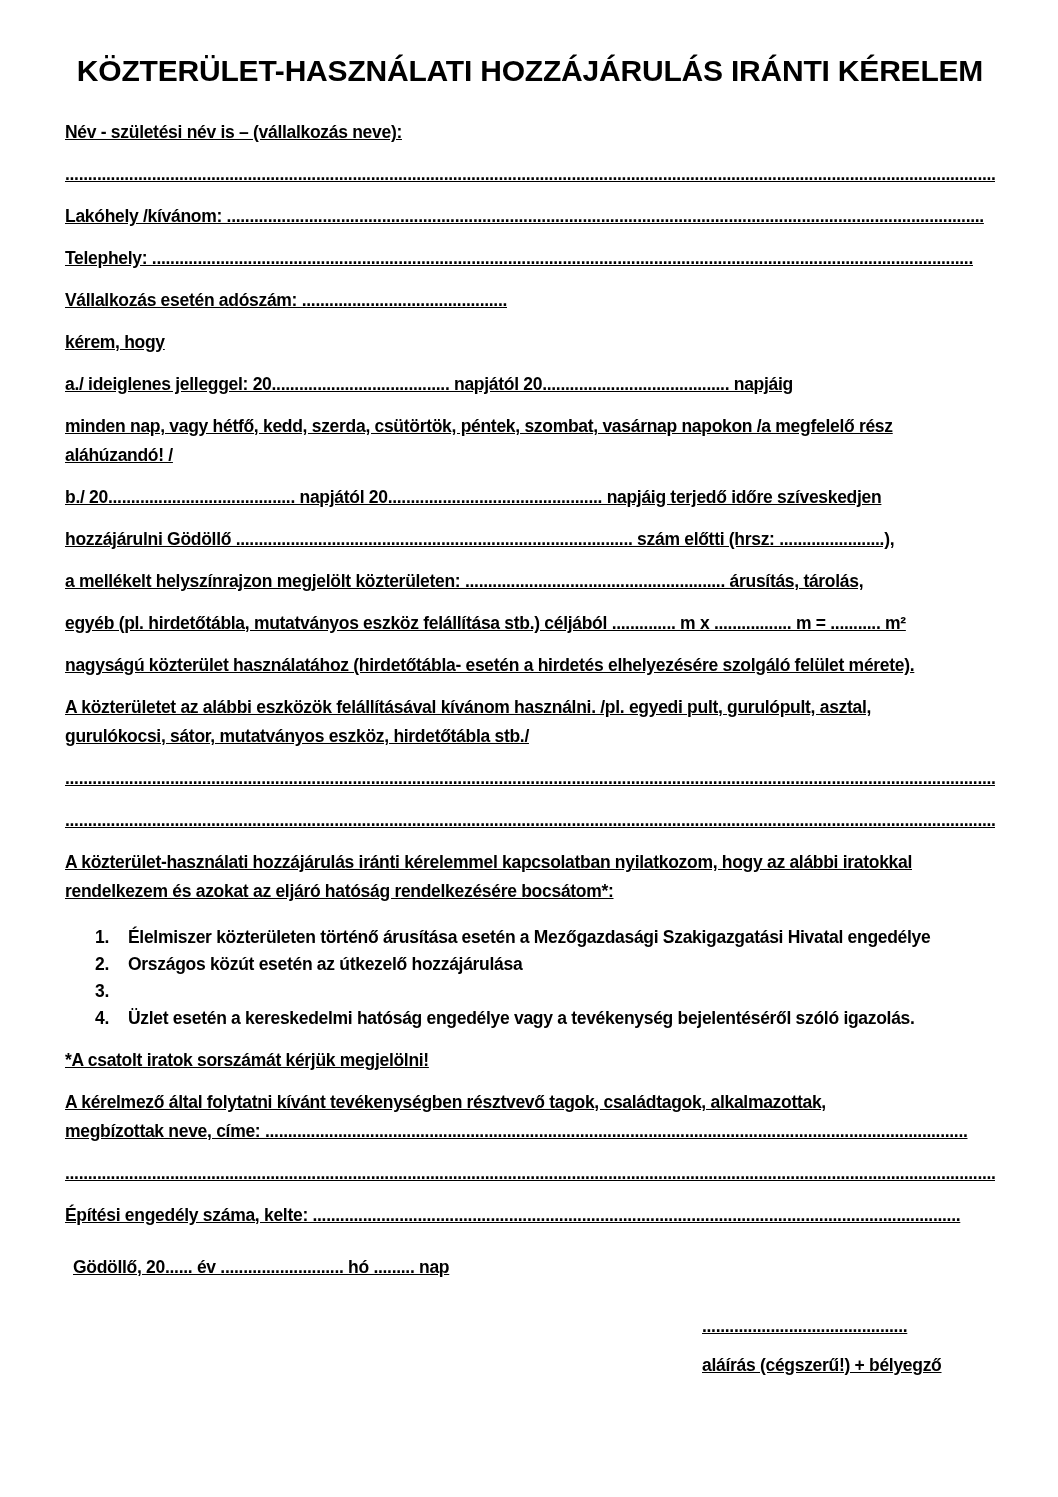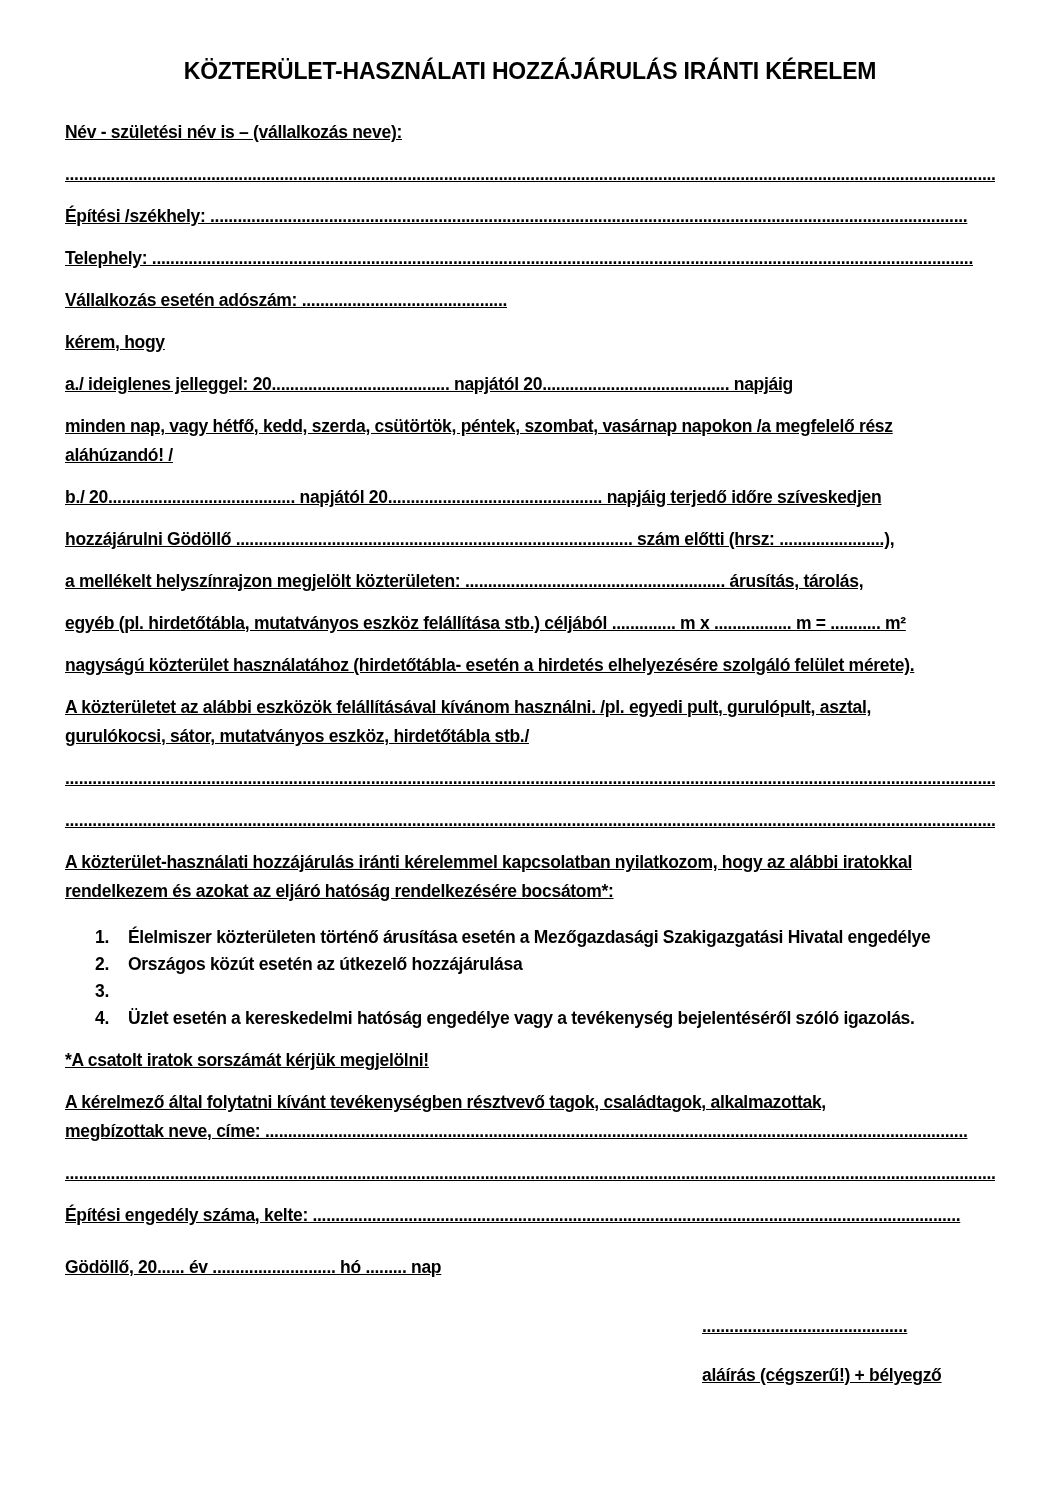--- a/index.html
+++ b/index.html
@@ -14,21 +14,21 @@
     font-size: 17.5px;
     letter-spacing: -0.3px;
     overflow: hidden;
   }
   .page {
     width: 1058px;
     height: 1497px;
     padding: 56px 63px 0 65px;
   }
   .title {
-    font-size: 23px;
+    font-size: 30px;
     line-height: 30px;
     text-align: center;
     letter-spacing: -0.2px;
     margin: 0 0 32px 0;
   }
   .ln {
     line-height: 29px;
     white-space: nowrap;
     overflow: hidden;
     text-decoration: underline;
@@ -39,37 +39,37 @@
     padding-left: 30px;
     margin: 18px 0 14px 0;
   }
   .li {
     display: flex;
     line-height: 27px;
     white-space: nowrap;
     overflow: hidden;
   }
   .li .num { width: 33px; flex: 0 0 33px; }
-  .date-line { margin-top: 23px; }
+  .date-line { margin-top: 23px; margin-left: 8px; }
   .sig {
     margin-top: 30px;
     margin-left: 637px;
   }
-  .sig-label { margin-top: 20px; }
+  .sig-label { margin-top: 10px; }
 </style>
 </head>
 <body>
 
 <div class="page">
 
   <div class="title">KÖZTERÜLET-HASZNÁLATI HOZZÁJÁRULÁS IRÁNTI KÉRELEM</div>
 
   <div class="ln p">Név - születési név is – (vállalkozás neve):</div>
   <div class="ln p">..........................................................................................................................................................................................................................</div>
-  <div class="ln p">Építési /székhely: ......................................................................................................................................................................</div>
+  <div class="ln p">Lakóhely /kívánom: ......................................................................................................................................................................</div>
   <div class="ln p">Telephely: ....................................................................................................................................................................................</div>
   <div class="ln p">Vállalkozás esetén adószám: .............................................</div>
   <div class="ln p">kérem, hogy</div>
   <div class="ln p">a./ ideiglenes jelleggel: 20....................................... napjától 20......................................... napjáig</div>
   <div class="ln">minden nap, vagy hétfő, kedd, szerda, csütörtök, péntek, szombat, vasárnap napokon /a megfelelő rész</div>
   <div class="ln p">aláhúzandó! /</div>
   <div class="ln p">b./ 20......................................... napjától 20............................................... napjáig terjedő időre szíveskedjen</div>
   <div class="ln p">hozzájárulni Gödöllő ....................................................................................... szám előtti (hrsz: .......................),</div>
   <div class="ln p">a mellékelt helyszínrajzon megjelölt közterületen: ......................................................... árusítás, tárolás,</div>
   <div class="ln p">egyéb (pl. hirdetőtábla, mutatványos eszköz felállítása stb.) céljából .............. m x ................. m = ........... m²</div>

